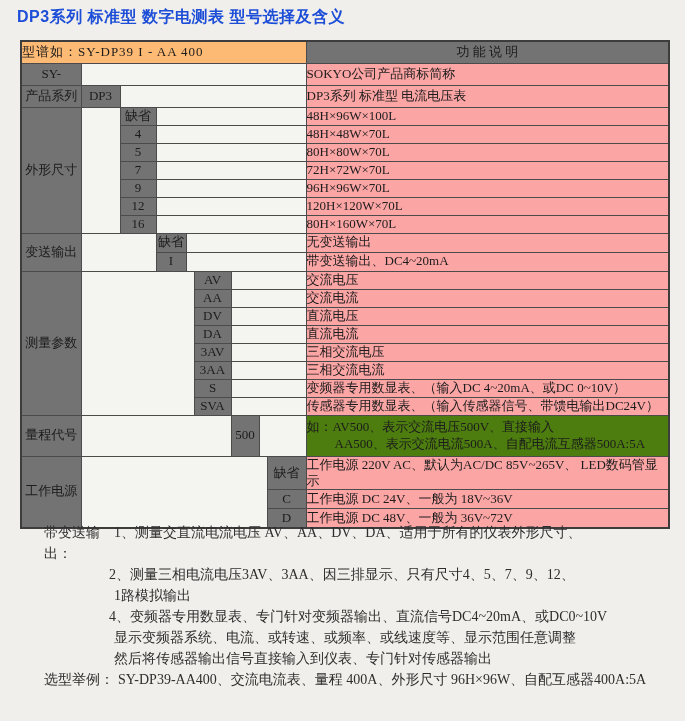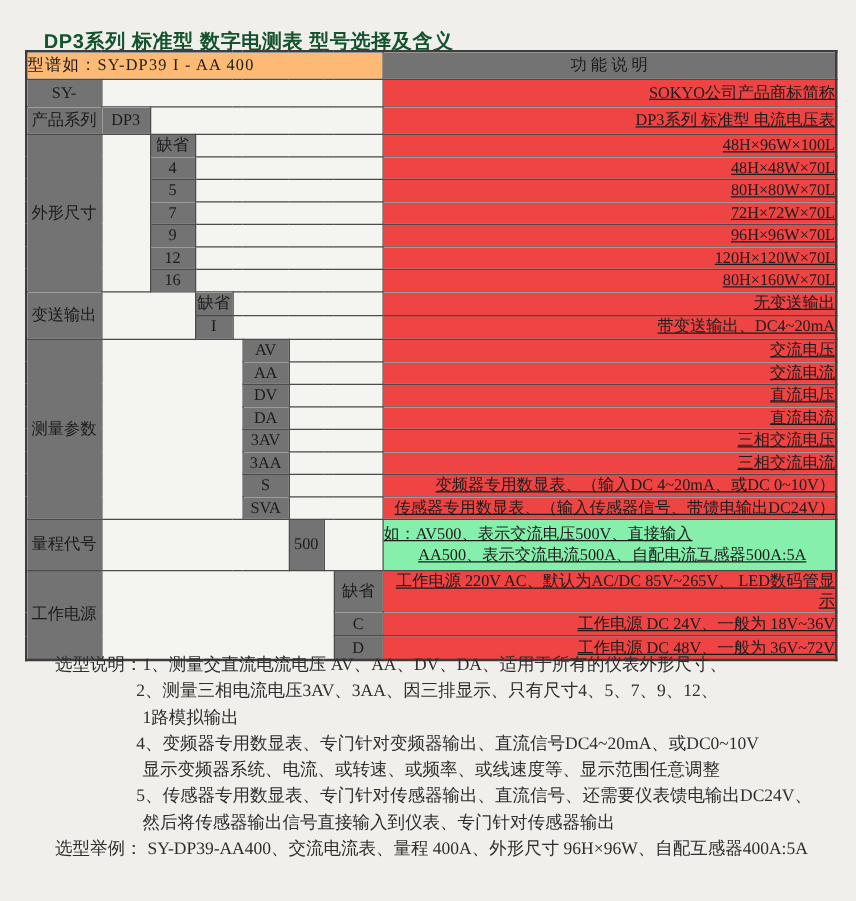--- a/index.html
+++ b/index.html
@@ -5,45 +5,44 @@
   html,body{margin:0;padding:0;}
   body{
     width:685px;height:721px;
     background:#f0efeb;
     font-family:"Liberation Serif","DejaVu Serif",serif;
     color:#1c1c1c;
     position:relative;
     overflow:hidden;
   }
   .page-title{
-    position:absolute;left:17px;top:23px;
+    position:absolute;left:17px;top:7px;
     font-family:"Liberation Sans","DejaVu Sans",sans-serif;
     font-weight:bold;font-size:16px;letter-spacing:0.5px;
-    color:#14532d;
-    margin-left:18px;
+    color:#1d4ed8;
   }
   table.spec{
     position:absolute;left:20px;top:40px;
     border-collapse:collapse;
     table-layout:fixed;
     width:648px;
     border:2px solid #3d3d3d;
     font-size:13px;
   }
   table.spec td{
     border:1px solid #4b4b4b;
     padding:0;
     overflow:hidden;
     line-height:1.25;
   }
   td.green{background:#737373;text-align:center;}
   td.blank{background:#f4f4f1;}
-  td.desc{background:#ef4444;text-align:right;padding-left:8px;text-decoration:underline;}
+  td.desc{background:#fca5a5;text-align:left;padding-left:8px;}
   td.hleft{background:#fdba74;text-align:left;padding-left:13px;letter-spacing:1px;}
-  td.range-desc{background:#86efac;text-align:left;padding-left:8px;line-height:19px;text-decoration:underline;}
+  td.range-desc{background:#4d7c0f;text-align:left;padding-left:8px;line-height:19px;}
   .range-line2{padding-left:28px;}
   .notes{
     position:absolute;left:44px;top:522px;width:620px;
     font-size:14px;line-height:21px;color:#2e2e2e;
   }
   .note-first{display:flex;}
   .note-heading{flex:0 0 70px;}
   .note-line{margin-left:65px;}
   .note-cont{margin-left:70px;}
   .example-row{display:flex;margin-top:0;}
@@ -204,26 +203,25 @@
   </tr>
   <tr style="height:19px">
     <td class="green">D</td>
     <td class="desc">工作电源  DC 48V、一般为  36V~72V</td>
   </tr>
 </tbody>
   </table>
 
 <div class="notes">
   <div class="note-first">
-    <span class="note-heading">选型说明：</span>
+    <span class="note-heading">带变送输出：</span>
     <span>1、测量交直流电流电压 AV、AA、DV、DA、适用于所有的仪表外形尺寸、</span>
   </div>
   <div class="note-line">2、测量三相电流电压3AV、3AA、因三排显示、只有尺寸4、5、7、9、12、</div>
   <div class="note-cont">1路模拟输出</div>
   <div class="note-line">4、变频器专用数显表、专门针对变频器输出、直流信号DC4~20mA、或DC0~10V</div>
   <div class="note-cont">显示变频器系统、电流、或转速、或频率、或线速度等、显示范围任意调整</div>
-  <div class="note-line">5、传感器专用数显表、专门针对传感器输出、直流信号、还需要仪表馈电输出DC24V、</div>
   <div class="note-cont">然后将传感器输出信号直接输入到仪表、专门针对传感器输出</div>
   <div class="example-row">
     <span class="example-label">选型举例：</span>
     <span>SY-DP39-AA400、交流电流表、量程 400A、外形尺寸 96H×96W、自配互感器400A:5A</span>
   </div>
 </div>
 
 </body></html>

